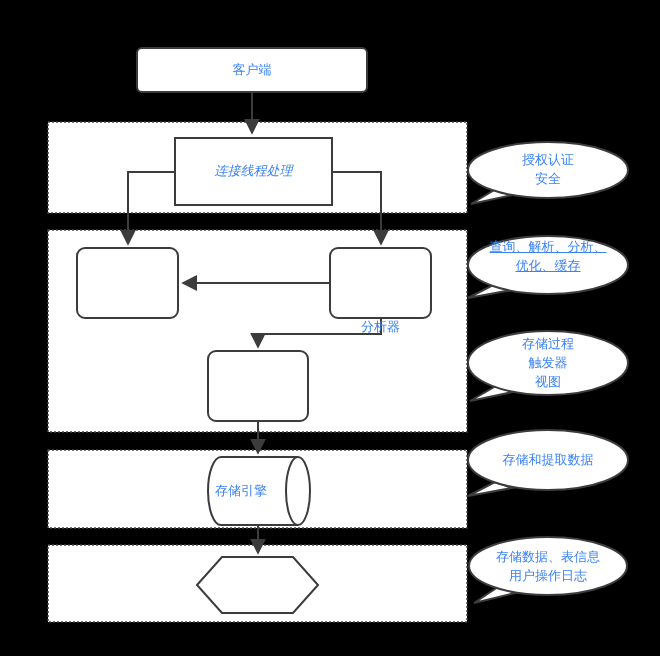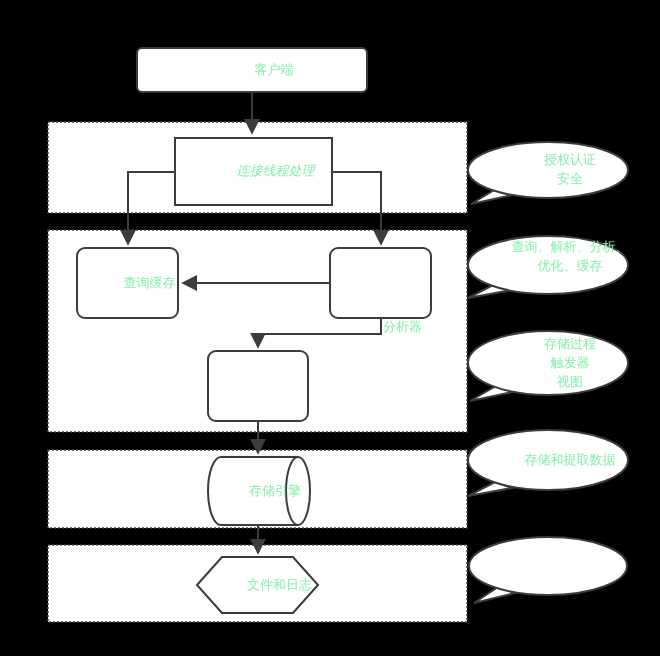--- a/index.html
+++ b/index.html
@@ -15,26 +15,25 @@
     background: #000000;
   }
   #diagram-svg { position: absolute; left: 0; top: 0; }
   .label {
     position: absolute;
     display: flex;
     flex-direction: column;
     align-items: center;
     justify-content: center;
     text-align: center;
-    color: #86efac;
+    color: #3b82f6;
     font-size: 13px;
     line-height: 1.45;
     pointer-events: none;
     white-space: nowrap;
-    padding-left: 22px;
   }
 </style>
 </head>
 <body>
 
 <div id="stage">
 
   <svg id="diagram-svg" width="660" height="656" viewBox="0 0 660 656">
     <defs>
       <marker id="arrow" viewBox="0 0 10 10" refX="7" refY="5" markerWidth="8" markerHeight="8" orient="auto-start-reverse">
@@ -85,35 +84,37 @@
       <ellipse cx="548" cy="460" rx="80" ry="30" fill="#ffffff" stroke="#3c3c3c" stroke-width="2"></ellipse>
     </g>
     <g>
       <polygon points="474,603 498,587 515,593" fill="#ffffff" stroke="#3c3c3c" stroke-width="2"></polygon>
       <ellipse cx="548" cy="566" rx="79" ry="29" fill="#ffffff" stroke="#3c3c3c" stroke-width="2"></ellipse>
     </g>
   </svg>
 
   <div class="label" style="left:137px; top:48px;  width:230px; height:44px;">客户端</div>
   <div class="label" style="left:175px; top:138px; width:157px; height:67px;font-style:italic;">连接线程处理</div>
-  <div class="label" style="left:77px;  top:248px; width:101px; height:70px;">查询缓存</div>
   <div class="label" style="left:330px; top:248px; width:101px; height:70px;margin-top:44px;">分析器</div>
-  <div class="label" style="left:208px; top:457px; width:90px;  height:68px;">存储引擎</div>
-  <div class="label" style="left:197px; top:557px; width:121px; height:56px;">文件和日志</div>
+  <div class="label" style="left:196px; top:457px; width:90px;  height:68px;">存储引擎</div>
 
   <div class="label" style="left:468px; top:143px; width:160px; height:54px;">
     <div>授权认证</div>
     <div>安全</div>
   </div>
-  <div class="label" style="left:468px; top:237px; width:160px; height:40px;">
+  <div class="label" style="left:468px; top:237px; width:160px; height:40px;text-decoration:underline;">
     <div>查询、解析、分析、</div>
     <div>优化、缓存</div>
   </div>
   <div class="label" style="left:468px; top:332px; width:160px; height:63px;">
     <div>存储过程</div>
     <div>触发器</div>
     <div>视图</div>
   </div>
   <div class="label" style="left:468px; top:430px; width:160px; height:60px;">
     <div>存储和提取数据</div>
   </div>
+  <div class="label" style="left:468px; top:538px; width:160px; height:57px;">
+    <div>存储数据、表信息</div>
+    <div>用户操作日志</div>
+  </div>
 
 </div>
 
 </body></html>

